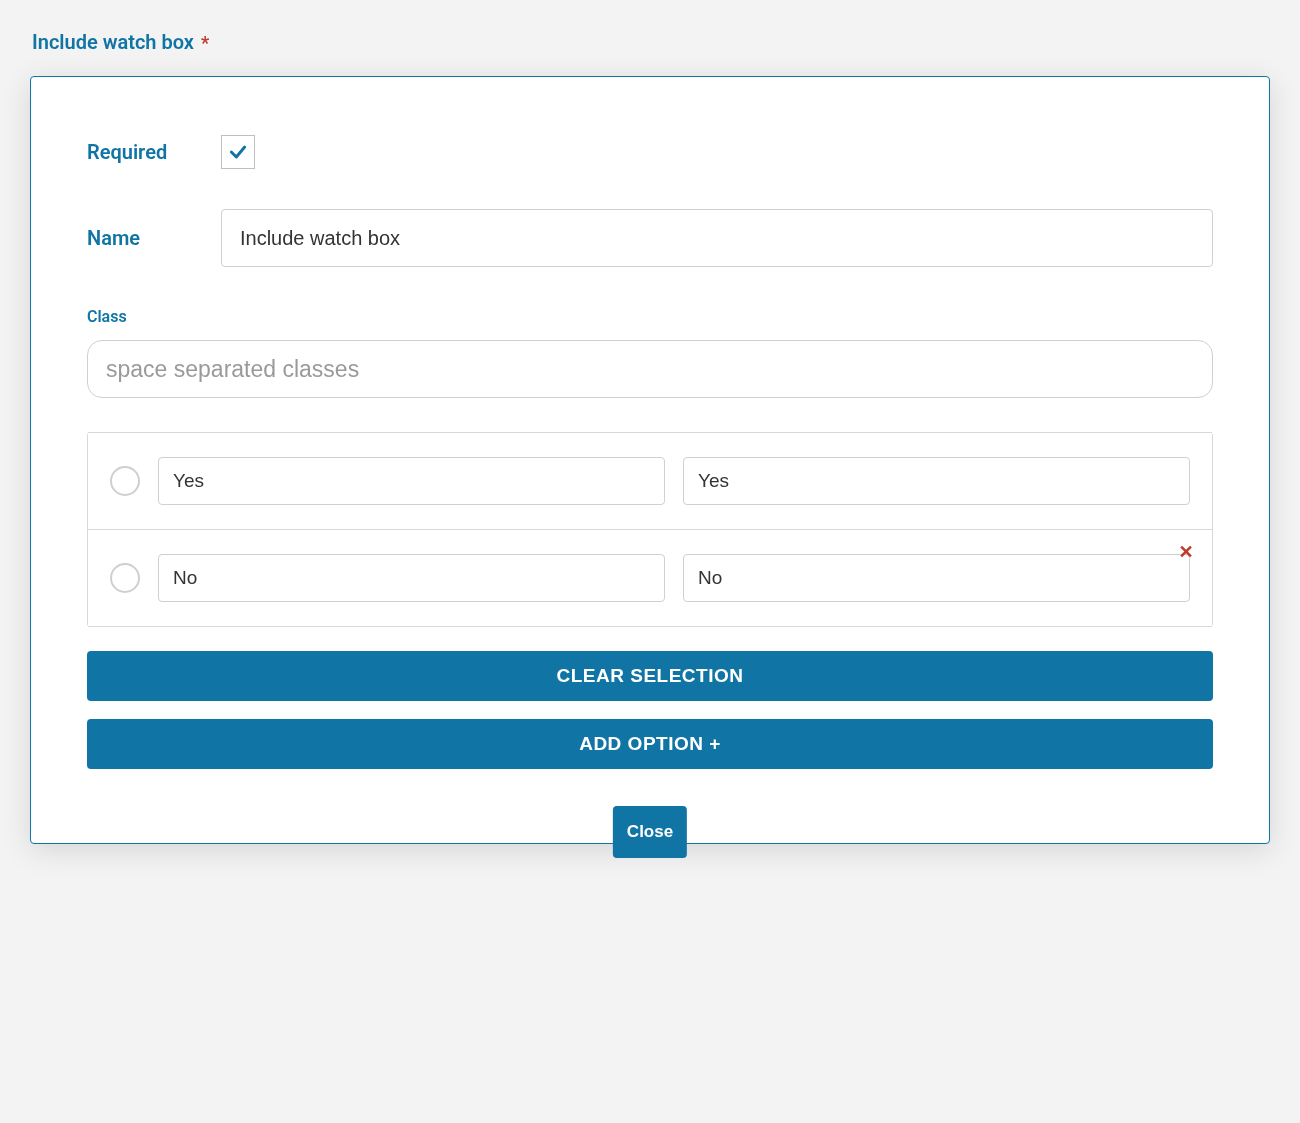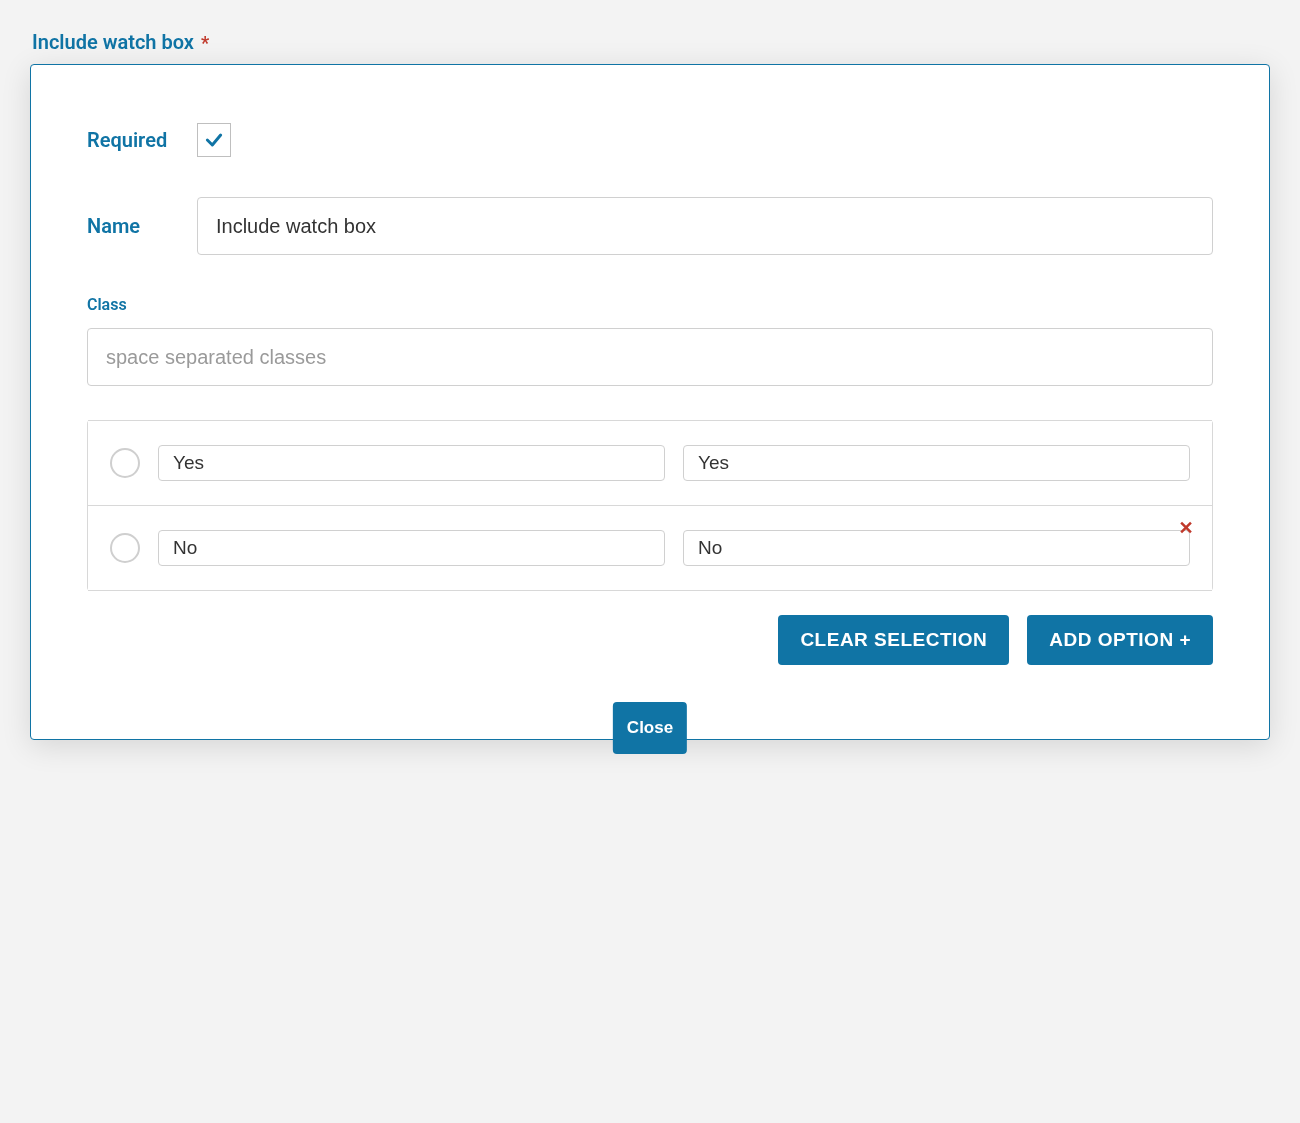--- a/index.html
+++ b/index.html
@@ -10,40 +10,41 @@
     background: #f3f3f3;
     color: #333;
   }
   .outer {
     position: relative;
   }
   .panel-title {
     color: #1074a5;
     font-weight: 600;
     font-size: 20px;
-    margin: 0 0 10px 2px;
+    margin: 0 0 22px 2px;
   }
   .required-asterisk {
     color: #c0392b;
     font-weight: 700;
     margin-left: 2px;
     font-size: 18px;
   }
   .panel {
     background: #fff;
     border: 1px solid #1074a5;
     border-radius: 4px;
     padding: 58px 56px 40px 56px;
     box-shadow: 0 6px 30px rgba(0,0,0,0.12);
     position: relative;
   }
   .row {
     display: flex;
     align-items: center;
     margin-bottom: 40px;
+    gap: 24px;
   }
   .row .label-left {
     width: 110px;
     flex: 0 0 110px;
     color: #1074a5;
     font-weight: 600;
     font-size: 20px;
   }
   .checkbox {
     width: 34px;
@@ -73,23 +74,23 @@
   .block-label {
     color: #1074a5;
     font-weight: 600;
     font-size: 16px;
     margin-bottom: 14px;
   }
   .full-input {
     width: 100%;
     height: 58px;
     border: 1px solid #d0d0d0;
-    border-radius: 4px;
+    border-radius: 15px;
     padding: 0 18px;
-    font-size: 20px;
+    font-size: 23px;
     color: #333;
     background: #fff;
   }
   .full-input::placeholder { color: #9a9a9a; }
   .full-input[disabled] {
     background: #f7f7f7;
     color: #8a8a8a;
   }
   .options-wrap {
     border-left: 1px solid #d8d8d8;
@@ -113,21 +114,21 @@
     width: 30px;
     height: 30px;
     border: 2px solid #cfcfcf;
     border-radius: 50%;
     flex: 0 0 30px;
     cursor: pointer;
     background: #fff;
   }
   .opt-input {
     flex: 1;
-    height: 36px;
+    height: 48px;
     border: 1px solid #d0d0d0;
     border-radius: 4px;
     padding: 0 14px;
     font-size: 19px;
     color: #333;
     min-width: 0;
   }
   .remove-btn {
     position: absolute;
     top: 10px;
@@ -142,20 +143,21 @@
     background: none;
     border: none;
     font-size: 18px;
     font-weight: 700;
     padding: 0;
   }
   .actions {
     display: flex;
     justify-content: flex-end;
     gap: 18px;
+    flex-direction: column;
   }
   .btn {
     background: #1074a5;
     color: #fff;
     border: none;
     border-radius: 4px;
     padding: 14px 22px;
     font-size: 19px;
     font-weight: 600;
     cursor: pointer;

